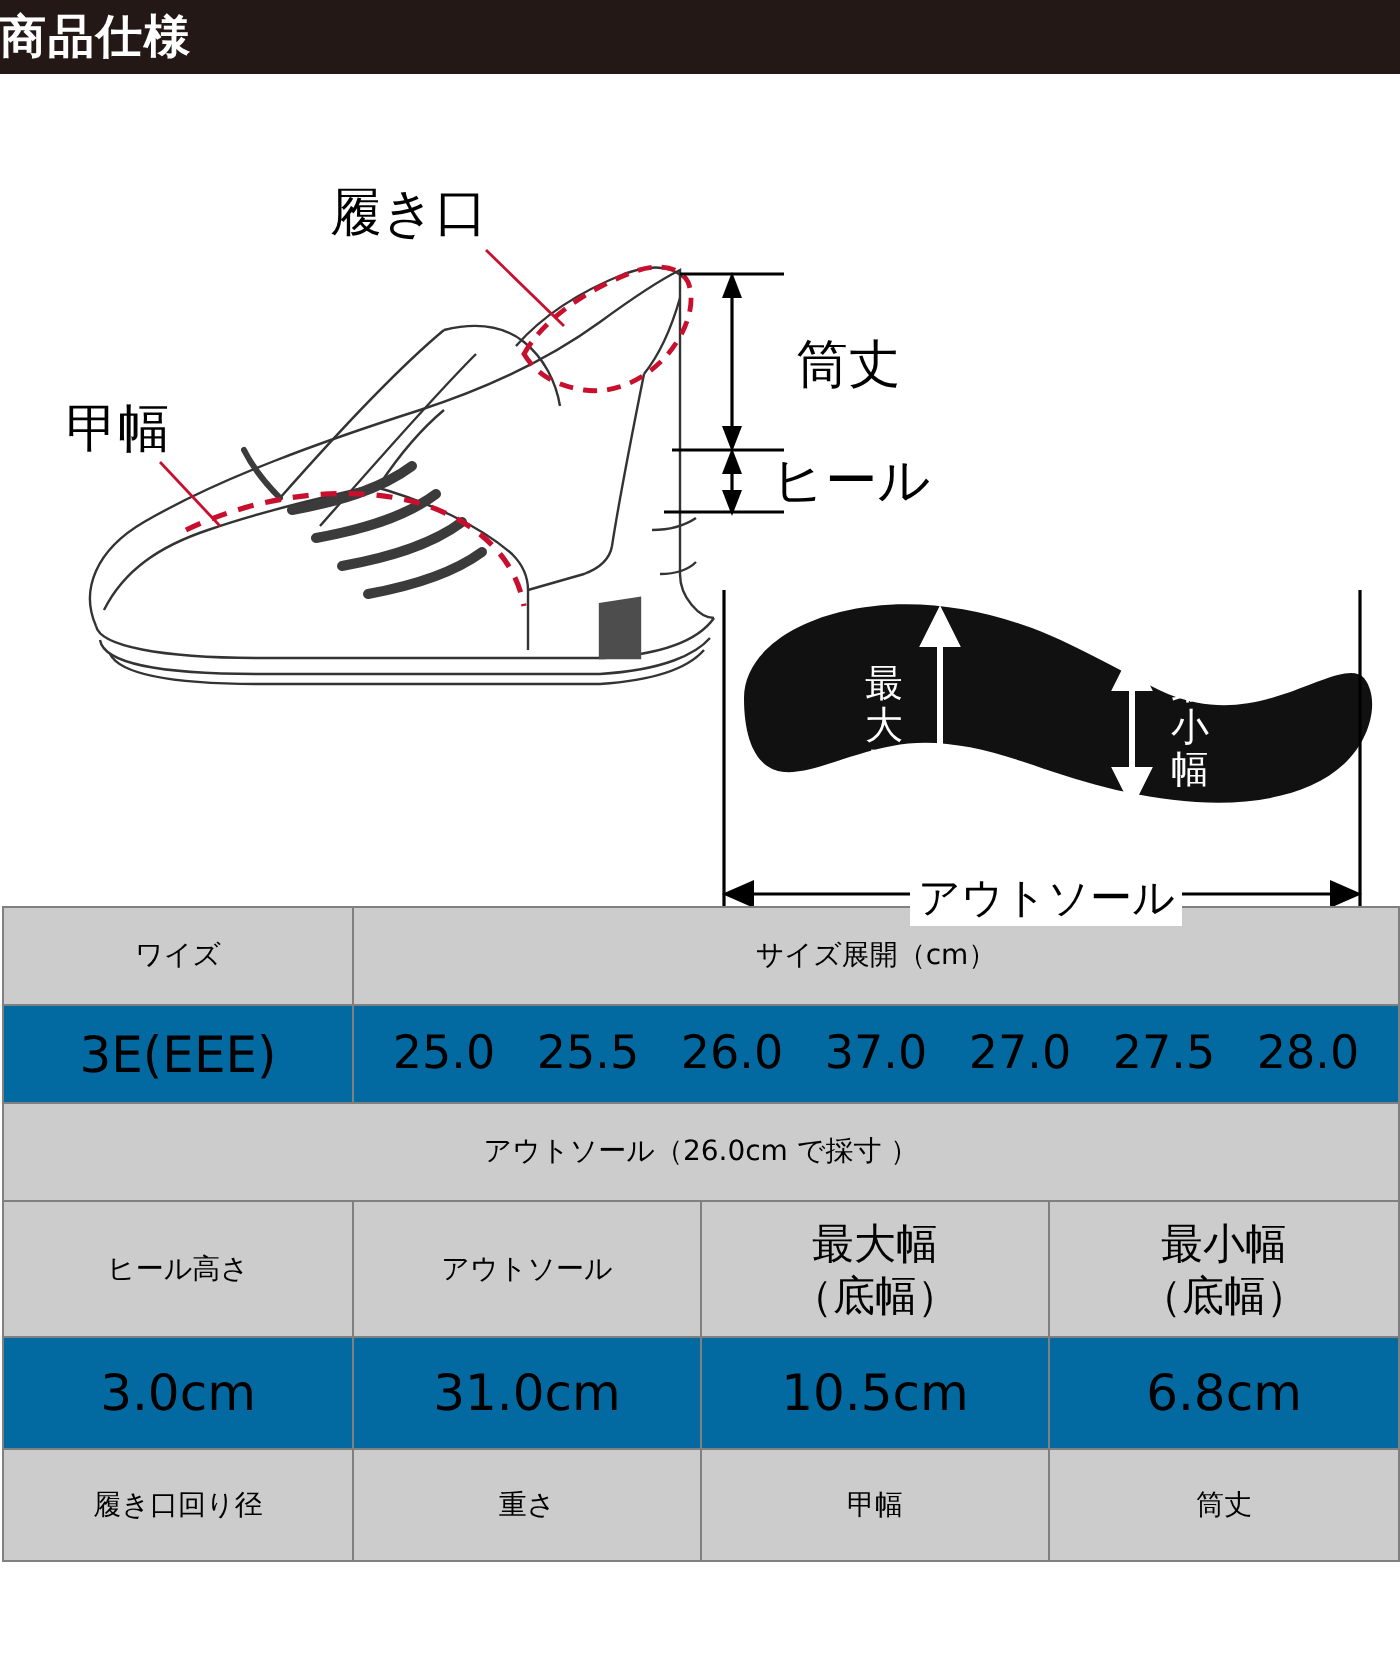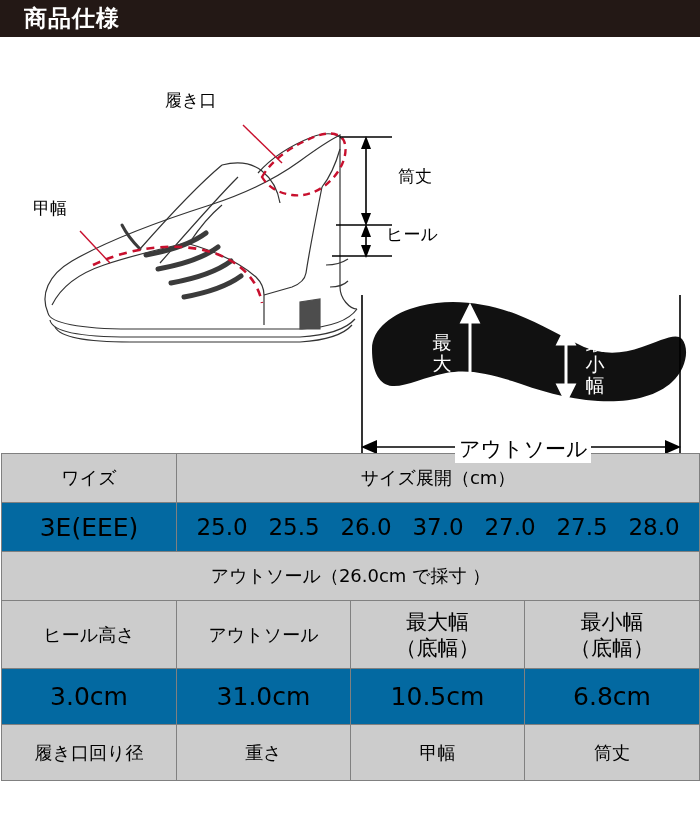--- a/index.html
+++ b/index.html
@@ -17,21 +17,20 @@
   }
 
   
   .header-bar {
     width: 700px;
     height: 37px;
     background: #231815;
     display: flex;
     align-items: center;
     box-sizing: border-box;
-    padding-left: 24px;
   }
   .header-title {
     color: #ffffff;
     font-size: 23px;
     letter-spacing: 1px;
     font-family: "DejaVu Serif", "Liberation Serif", serif;
     font-weight: 700;
   }
 
   
@@ -40,21 +39,21 @@
     width: 700px;
     height: 416px;
   }
   .diagram svg {
     position: absolute;
     left: 0;
     top: 0;
   }
   .diag-label {
     position: absolute;
-    font-size: 17px;
+    font-size: 26px;
     font-family: "DejaVu Sans", "Liberation Sans", sans-serif;
     color: #000000;
     white-space: nowrap;
   }
   .lbl-hakiguchi { left: 165px; top: 52px; }
   .lbl-kouhaba   { left: 33px;  top: 160px; }
   .lbl-tsutsu    { left: 398px; top: 128px; }
   .lbl-heel      { left: 386px; top: 186px; }
 
   .sole-label {
@@ -87,21 +86,21 @@
     table-layout: fixed;
   }
   .spec-table td {
     border: 1px solid #808080;
     text-align: center;
     vertical-align: middle;
     font-family: "DejaVu Sans", "Liberation Sans", sans-serif;
   }
   .hd {
     background: #cccccc;
-    font-size: 18px;
+    font-size: 14px;
   }
   .val {
     background: #0369a1;
     font-size: 25px;
   }
   .row-h50 { height: 49px; }
   .row-h69 { height: 68px; }
   .row-h57 { height: 56px; }
 
   .size-list {

